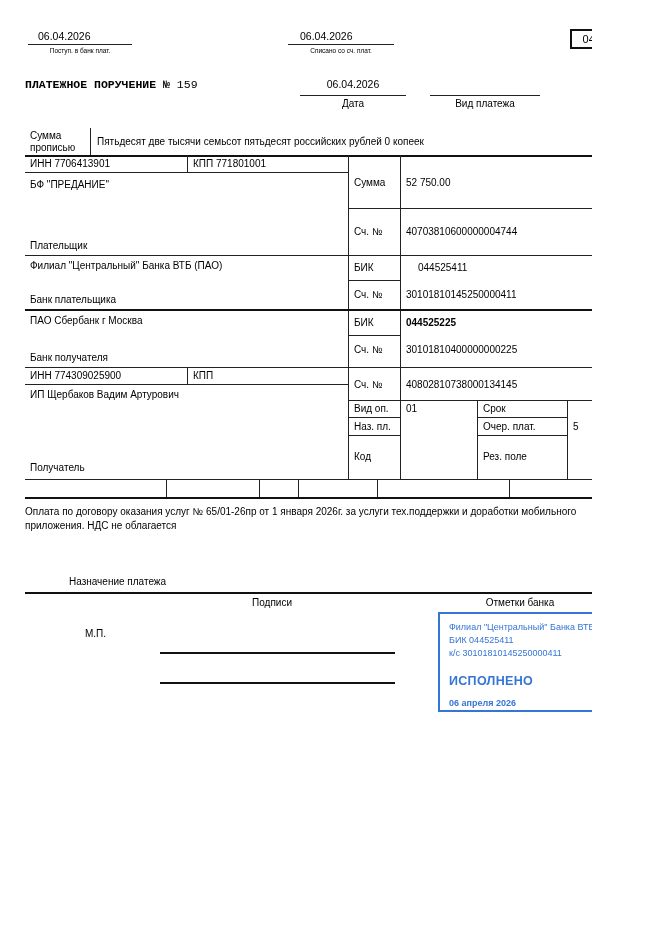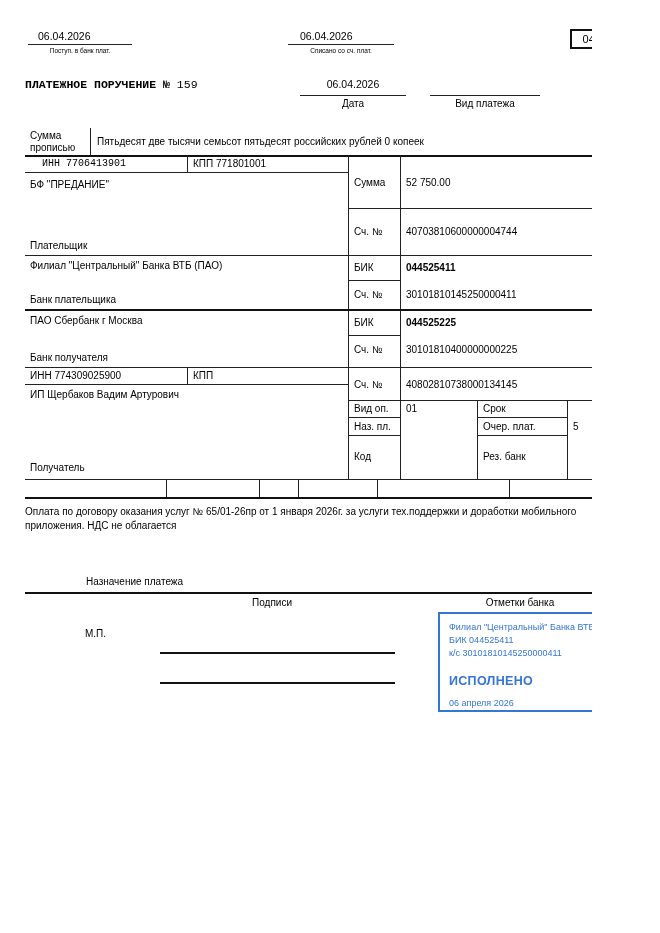--- a/index.html
+++ b/index.html
@@ -19,21 +19,21 @@
   .hline.thick { height:2px; background:#111111; }
   .hline.sig { height:1.5px; background:#111111; }
   .vline { position:absolute; width:1px; background:#222222; }
   .box { position:absolute; border:1.5px solid #111111; background:transparent; }
   .box.code { border-width:2px; font-size:11px; display:flex; align-items:center; justify-content:center; }
   .stamp {
     position:absolute; border:2px solid #3575d5; color:#3575d5;
     font-size:9px; line-height:13px; padding:7px 9px; box-sizing:border-box;
   }
   .stamp .status { font-weight:bold; font-size:12.5px; margin-top:15px; letter-spacing:0.3px; }
-  .stamp .sdate { margin-top:9px; }
+  .stamp .sdate { margin-top:9px;font-weight:bold; }
 </style>
 </head>
 <body>
 
 <div class="page">
 
   <div class="txt date" style="left:38px; top:30px;">06.04.2026</div>
   <div class="hline" style="left:28px; top:44px; width:104px;"></div>
   <div class="txt small center" style="left:28px; top:47px; width:104px;">Поступ. в банк плат.</div>
 
@@ -61,39 +61,39 @@
     <span>прописью</span>
   </div>
   <div class="vline" style="left:90px; top:128px; height:27px;"></div>
   <div class="txt" style="left:97px; top:136px;">Пятьдесят две тысячи семьсот пятьдесят российских рублей 0 копеек</div>
   <div class="hline thick" style="left:25px; top:155px; width:612px;"></div>
 
   <div class="vline" style="left:348px; top:155px; height:324px;"></div>
   <div class="vline" style="left:400px; top:155px; height:324px;"></div>
   <div class="vline" style="left:637px; top:155px; height:342px;"></div>
 
-  <div class="txt" style="left:42px; top:158px;font-family:Liberation Mono, monospace;">ИНН 7706413901</div>
+  <div class="txt" style="left:30px; top:158px;">ИНН 7706413901</div>
   <div class="vline" style="left:187px; top:155px; height:17px;"></div>
   <div class="txt" style="left:193px; top:158px;">КПП 771801001</div>
   <div class="hline" style="left:25px; top:172px; width:323px;"></div>
 
   <div class="txt" style="left:30px; top:179px;">БФ "ПРЕДАНИЕ"</div>
   <div class="txt" style="left:30px; top:240px;">Плательщик</div>
 
   <div class="txt" style="left:354px; top:177px;">Сумма</div>
   <div class="txt" style="left:406px; top:177px;">52 750.00</div>
   <div class="hline" style="left:348px; top:208px; width:289px;"></div>
 
   <div class="txt" style="left:354px; top:226px;">Сч. №</div>
   <div class="txt" style="left:406px; top:226px;">40703810600000004744</div>
   <div class="hline" style="left:25px; top:255px; width:612px;"></div>
 
   <div class="txt" style="left:30px; top:260px;">Филиал "Центральный" Банка ВТБ (ПАО)</div>
   <div class="txt" style="left:354px; top:262px;">БИК</div>
-  <div class="txt" style="left:406px; top:262px;font-weight:bold;">044525411</div>
+  <div class="txt" style="left:418px; top:262px;">044525411</div>
   <div class="hline" style="left:348px; top:280px; width:52px;"></div>
   <div class="txt" style="left:354px; top:289px;">Сч. №</div>
   <div class="txt" style="left:406px; top:289px;">30101810145250000411</div>
   <div class="txt" style="left:30px; top:294px;">Банк плательщика</div>
   <div class="hline thick" style="left:25px; top:309px; width:612px;"></div>
 
   <div class="txt" style="left:30px; top:315px;">ПАО Сбербанк г Москва</div>
   <div class="txt" style="left:354px; top:317px;">БИК</div>
   <div class="txt" style="left:406px; top:317px;font-weight:bold;">044525225</div>
   <div class="hline" style="left:348px; top:335px; width:52px;"></div>
@@ -119,33 +119,33 @@
   <div class="txt" style="left:406px; top:403px;">01</div>
   <div class="txt" style="left:483px; top:403px;">Срок</div>
   <div class="hline" style="left:348px; top:417px; width:52px;"></div>
   <div class="hline" style="left:477px; top:417px; width:90px;"></div>
   <div class="txt" style="left:354px; top:421px;">Наз. пл.</div>
   <div class="txt" style="left:483px; top:421px;text-align:center;">Очер. плат.</div>
   <div class="txt" style="left:573px; top:421px;">5</div>
   <div class="hline" style="left:348px; top:435px; width:52px;"></div>
   <div class="hline" style="left:477px; top:435px; width:90px;"></div>
   <div class="txt" style="left:354px; top:451px;">Код</div>
-  <div class="txt" style="left:483px; top:451px;">Рез. банк</div>
+  <div class="txt" style="left:483px; top:451px;">Рез. поле</div>
   <div class="hline" style="left:25px; top:479px; width:612px;"></div>
 
   <div class="vline" style="left:166px; top:479px; height:18px;"></div>
   <div class="vline" style="left:259px; top:479px; height:18px;"></div>
   <div class="vline" style="left:298px; top:479px; height:18px;"></div>
   <div class="vline" style="left:377px; top:479px; height:18px;"></div>
   <div class="vline" style="left:509px; top:479px; height:18px;"></div>
   <div class="vline" style="left:603px; top:479px; height:18px;"></div>
   <div class="hline thick" style="left:25px; top:497px; width:612px;"></div>
 
   <div class="txt wrap" style="left:25px; top:505px; width:575px; line-height:14px;">Оплата по договору оказания услуг № 65/01-26пр от 1 января 2026г. за услуги тех.поддержки и доработки мобильного приложения. НДС не облагается</div>
-  <div class="txt" style="left:42px; top:576px;padding-left:44px;">Назначение платежа</div>
+  <div class="txt" style="left:25px; top:576px;padding-left:44px;">Назначение платежа</div>
   <div class="hline thick" style="left:25px; top:592px; width:612px;"></div>
 
   <div class="txt center" style="left:202px; top:597px; width:140px;">Подписи</div>
   <div class="txt center" style="left:430px; top:597px; width:180px;">Отметки банка</div>
   <div class="txt" style="left:85px; top:628px;">М.П.</div>
   <div class="hline sig" style="left:160px; top:652px; width:235px;"></div>
   <div class="hline sig" style="left:160px; top:682px; width:235px;"></div>
 
   <div class="stamp" id="stamp" style="left: 438px; top: 612px; width: 197px; height: 100px; border-color: rgb(53, 117, 213); color: rgb(53, 117, 213);">
     <div>Филиал "Центральный" Банка ВТБ</div>

